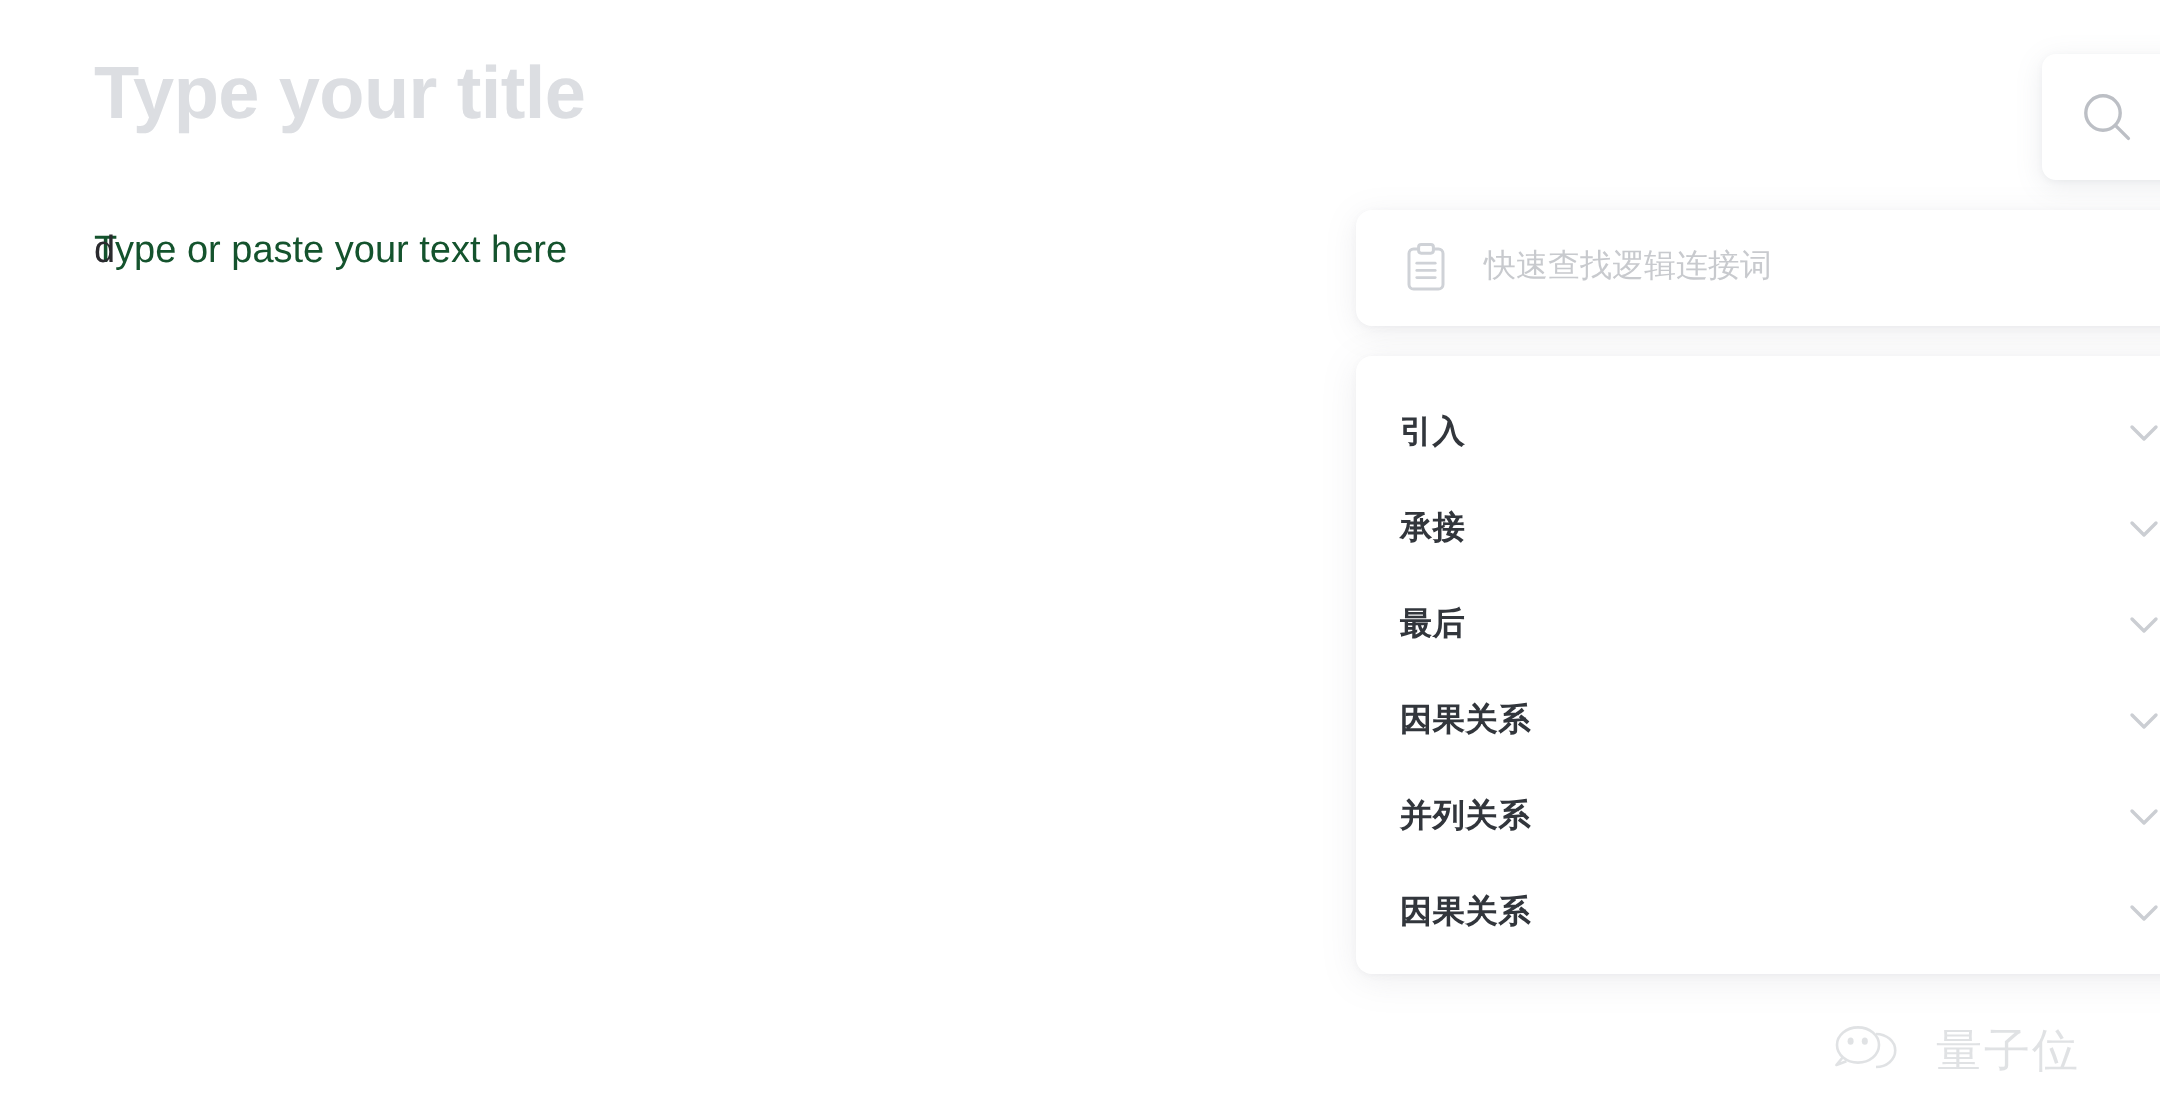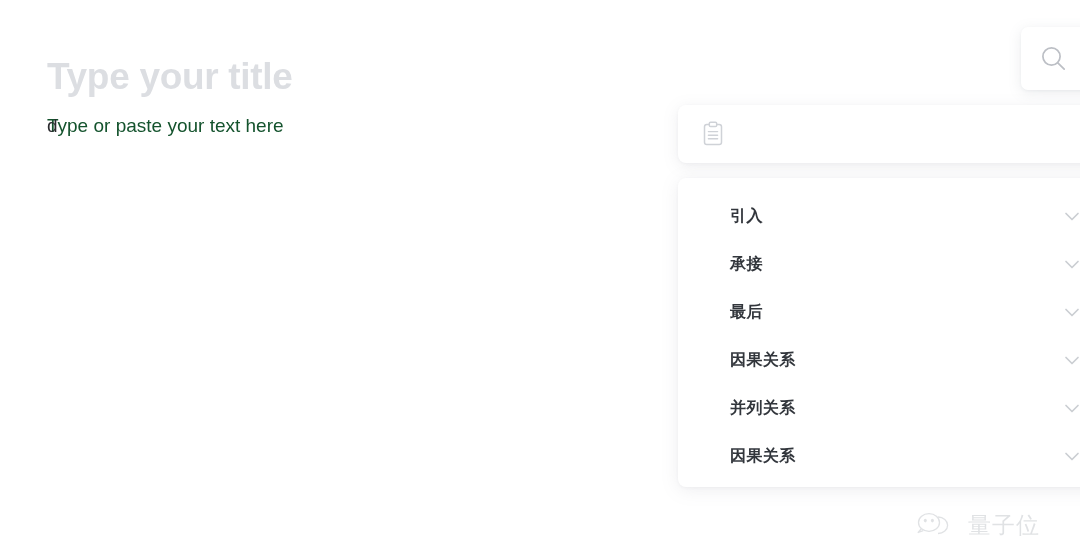--- a/index.html
+++ b/index.html
@@ -26,21 +26,20 @@
   .title-placeholder {
     position: absolute;
     left: 47px;
     top: 26px;
     font-size: 37px;
     font-weight: bold;
     letter-spacing: -0.3px;
     color: #dcdee2;
     white-space: nowrap;
     user-select: none;
-    margin-top: 30px;
   }
   .body-line {
     position: absolute;
     left: 47px;
     top: 115px;
     height: 26px;
     white-space: nowrap;
   }
   .body-placeholder {
     position: absolute;
@@ -132,21 +131,20 @@
     display: flex;
     align-items: center;
     justify-content: space-between;
     cursor: pointer;
   }
   .cat-label {
     font-size: 16px;
     font-weight: bold;
     color: #32363c;
     letter-spacing: 0.4px;
-    margin-left: 30px;
   }
   .chev {
     width: 22px;
     height: 22px;
     margin-right: 13px;
     flex: none;
   }
 
   
   .watermark {
@@ -194,20 +192,21 @@
 </div>
 
 <div class="panel-search">
   <svg class="clip-icon" viewBox="0 0 26 26">
     <rect x="4.5" y="3.5" width="17" height="20" rx="2.3" fill="none" stroke="#cfd2d7" stroke-width="1.5"></rect>
     <rect x="9.3" y="1.2" width="7.4" height="4.4" rx="1.3" fill="#ffffff" stroke="#cfd2d7" stroke-width="1.5"></rect>
     <line x1="8.4" y1="10.6" x2="17.6" y2="10.6" stroke="#cfd2d7" stroke-width="1.4" stroke-linecap="round"></line>
     <line x1="8.4" y1="14.2" x2="17.6" y2="14.2" stroke="#cfd2d7" stroke-width="1.4" stroke-linecap="round"></line>
     <line x1="8.4" y1="17.8" x2="17.6" y2="17.8" stroke="#cfd2d7" stroke-width="1.4" stroke-linecap="round"></line>
   </svg>
+  <div class="search-field">快速查找逻辑连接词</div>
 </div>
 
 <div class="panel-list">
 
   <div class="cat-row">
     <span class="cat-label">引入</span>
     <svg class="chev" viewBox="0 0 22 22">
       <polyline points="5,8.5 11,14.5 17,8.5" fill="none" stroke="#cbced3" stroke-width="1.7" stroke-linecap="round" stroke-linejoin="round"></polyline>
     </svg>
   </div>

